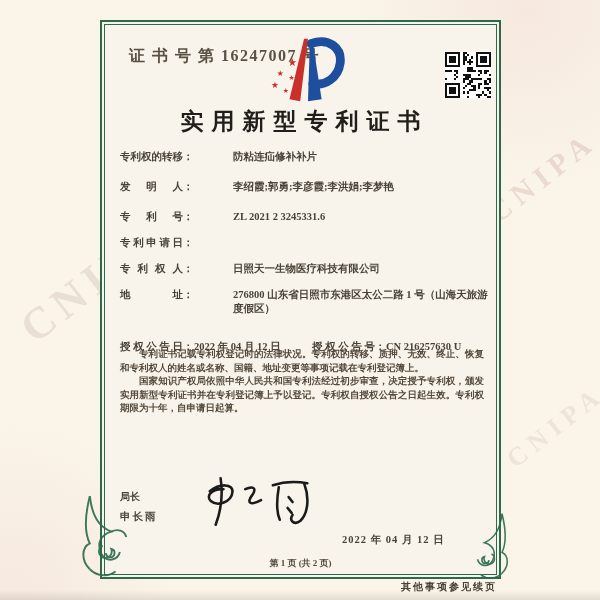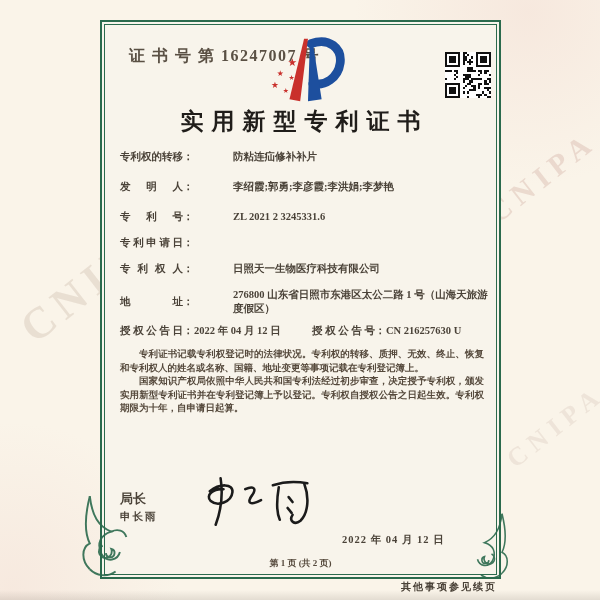--- a/index.html
+++ b/index.html
@@ -20,29 +20,29 @@
   .frame{position:absolute;left:100px;top:20px;width:397px;height:555px;
     border:2px solid #2b6a4d;background:#f8f4eb;}
   .frame-inner{position:absolute;inset:2px;border:1px solid #2b6a4d;pointer-events:none;}
   .cert-no{position:absolute;left:27px;top:24px;font-size:16px;letter-spacing:1.5px;font-weight:600;color:#5a5044;}
   .logo{position:absolute;left:166px;top:12px;width:78px;height:72px;}
   .qr{position:absolute;left:343px;top:30px;width:46px;height:46px;}
   .title{position:absolute;left:0;top:84px;width:100%;text-align:center;
     font-size:23px;font-weight:700;letter-spacing:8px;text-indent:8px;color:#201d1a;}
   .fields{position:absolute;left:18px;top:128px;width:372px;font-size:10.5px;font-weight:600;line-height:14px;}
   .frow{display:flex;align-items:flex-start;}
-  .mt16{margin-top:16px;} .mt12{margin-top:12px;align-items:center;} .mt10{margin-top:8px;}
+  .mt16{margin-top:16px;} .mt12{margin-top:12px;} .mt10{margin-top:24px;}
   .flabel{display:inline-block;width:63px;text-align:justify;text-align-last:justify;flex:none;}
   .fcolon{flex:none;width:11px;}
   .fvalue{flex:1;margin-left:39px;}
   .fgroup{display:flex;} .fg1{width:192px;flex:none;} .fg2{flex:1;}
   .paras{position:absolute;left:18px;top:326px;width:364px;font-size:9.5px;line-height:13.5px;
     font-weight:600;color:#55493c;text-align:justify;}
   .paras p{margin:0;text-indent:2em;}
-  .sig-title{position:absolute;left:18px;top:468px;font-size:13px;font-weight:700;}
+  .sig-title{position:absolute;left:18px;top:468px;font-size:10px;font-weight:700;}
   .sig-name{position:absolute;left:18px;top:488px;font-size:10.5px;font-weight:700;letter-spacing:2px;}
   .sig-svg{position:absolute;left:92px;top:452px;width:138px;height:62px;}
   .sig-date{position:absolute;left:240px;top:511px;width:130px;font-size:10.5px;font-weight:600;letter-spacing:1px;}
   .page-num{position:absolute;left:0;bottom:7px;width:100%;text-align:center;font-size:9px;font-weight:600;color:#55493c;}
   .continuation{position:absolute;left:100px;top:580px;width:397px;text-align:right;
     font-size:10px;font-weight:600;letter-spacing:2px;color:#4a4238;}
   .flourish{position:absolute;pointer-events:none;}
   .fl-left{left:74px;top:494px;width:66px;height:86px;}
   .fl-right{left:460px;top:512px;width:56px;height:70px;transform:scaleX(-1);}
   .bottom-shade{position:absolute;left:0;right:0;bottom:0;height:10px;

